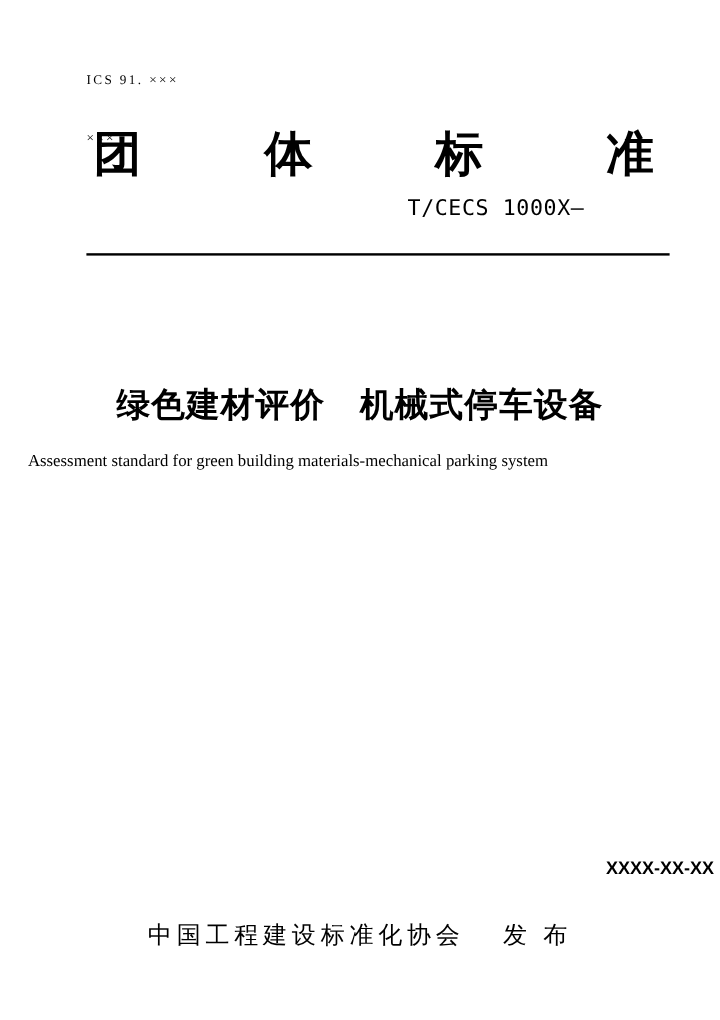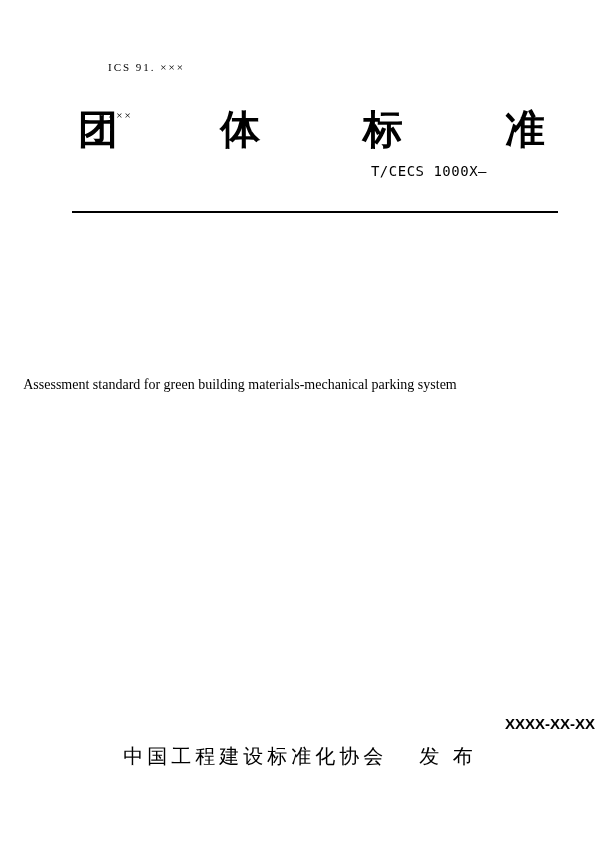--- a/index.html
+++ b/index.html
@@ -15,33 +15,32 @@
       position: absolute; left: 0; top: 0;
       width: 600px; height: 850px;
       background: #ffffff;
     }
     .ics {
       position: absolute; left: 72px; top: 27px;
       font-family: "Liberation Serif", serif;
       font-size: 11px; line-height: 16px;
       letter-spacing: 2px;
       white-space: pre;
-      margin-left: 36px;
     }
     .big-title {
       position: absolute; left: 78px; top: 109px;
       width: 467px;
       display: flex; justify-content: space-between;
       font-size: 40px; line-height: 40px; font-weight: bold;
       font-family: "Liberation Sans", sans-serif;
     }
     .std-no {
       position: absolute; right: 113px; top: 163px;
       font-family: "DejaVu Sans Mono", monospace;
-      font-size: 14px; letter-spacing: 0.5px;
+      font-size: 18px; letter-spacing: 0.5px;
       white-space: pre;
     }
     .rule {
       position: absolute; left: 72px; top: 211px;
       width: 486px; height: 2px;
       background: #000000;
     }
     .title-cn {
       position: absolute; left: 0; top: 323px;
       width: 600px; text-align: center;
@@ -68,21 +67,21 @@
       font-size: 15px; line-height: 17px; font-weight: bold;
       white-space: pre;
     }
     .date-right {
       position: absolute; right: 5px; top: 715px;
       font-family: Liberation Sans, sans-serif;
       font-size: 15px; line-height: 17px; font-weight: bold;
       white-space: pre;
     }
     .publisher-row {
-      position: absolute; left: 0; top: 744px;
+      position: absolute; left: 0; top: 768px;
       width: 600px;
       display: flex; justify-content: center; align-items: baseline;
       gap: 32px;
       font-size: 20px; line-height: 24px;
       letter-spacing: 4px;
       white-space: pre;
     }
   </style>
 </head>
 <body>
@@ -98,20 +97,21 @@
     <span>团</span>
     <span>体</span>
     <span>标</span>
     <span>准</span>
   </div>
 
   <div class="std-no">T/CECS 1000X—</div>
 
   <div class="rule"></div>
 
+  <div class="title-cn">绿色建材评价　机械式停车设备</div>
 
   <div class="title-en">Assessment standard for green building materials-mechanical parking system</div>
 
 
 
   <div class="date-right">XXXX-XX-XX</div>
 
   <div class="publisher-row">
     <span>中国工程建设标准化协会</span>
     <span>发 布</span>

